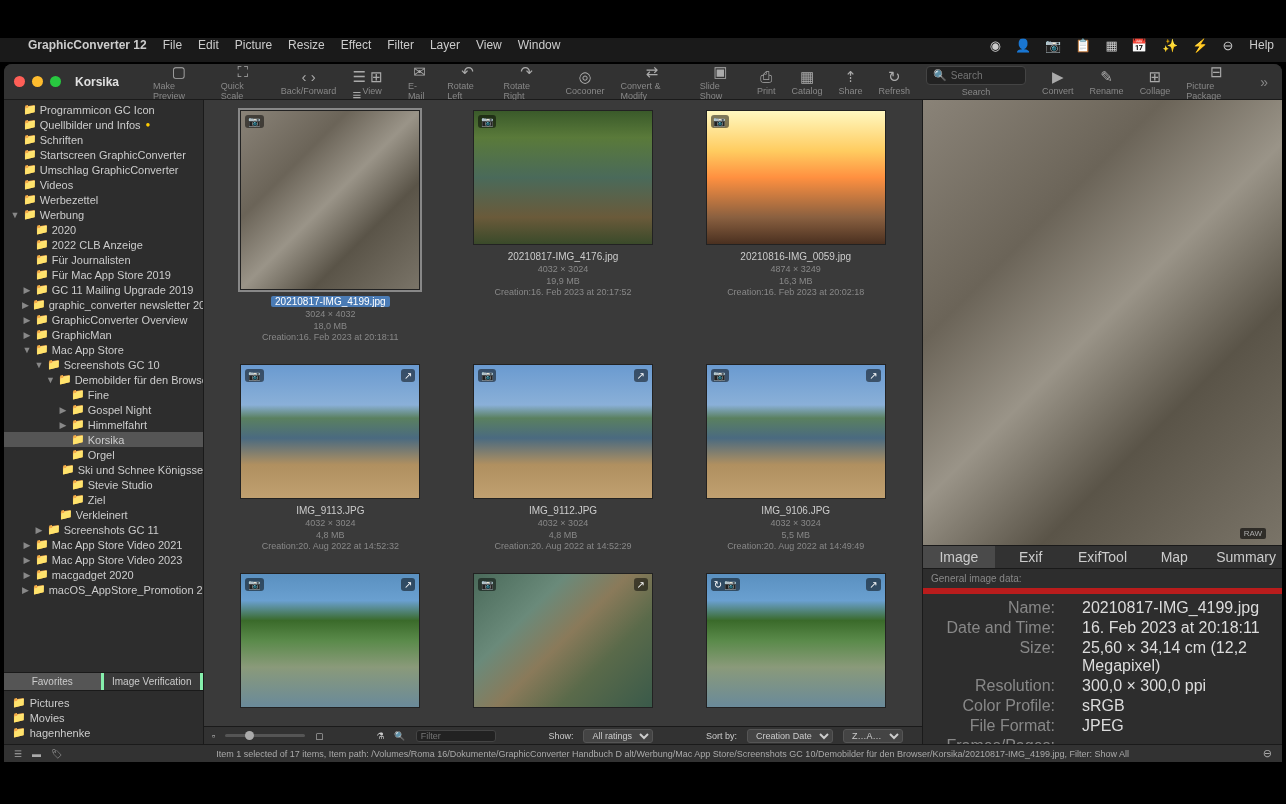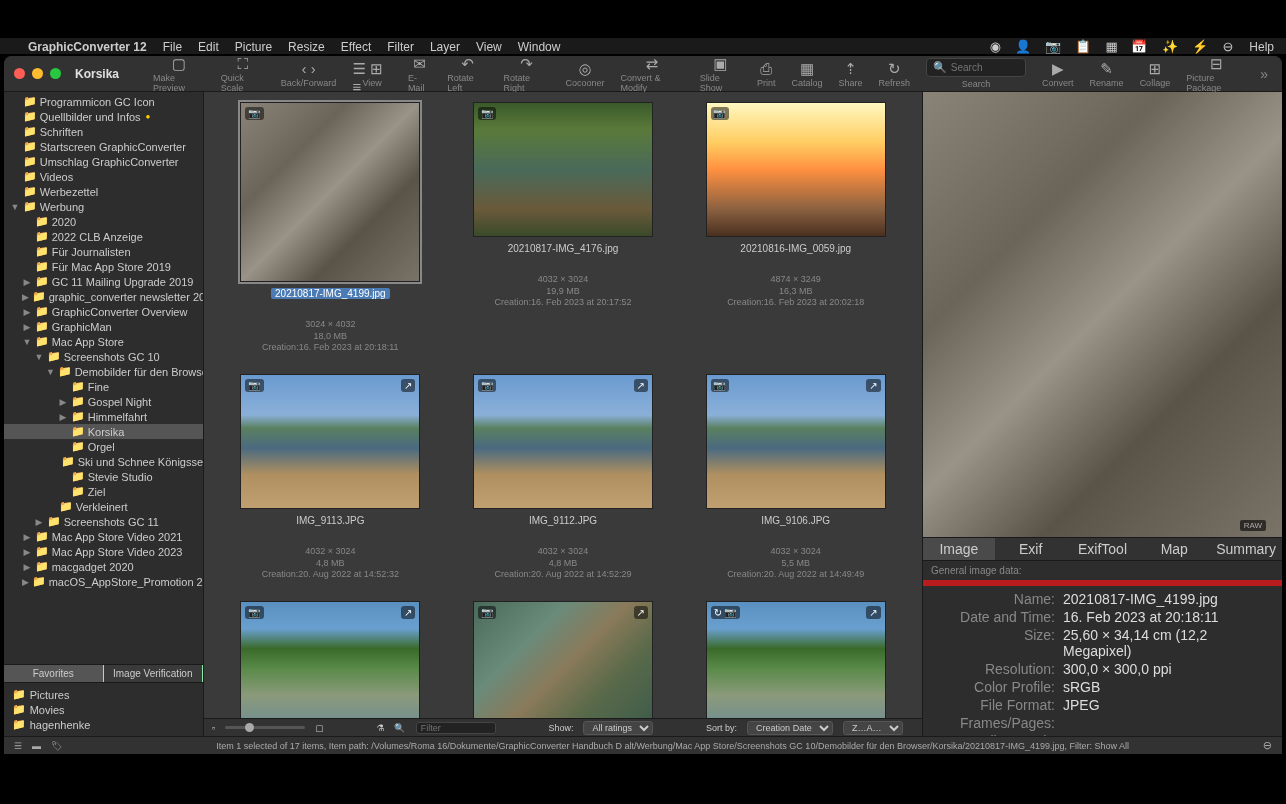--- a/index.html
+++ b/index.html
@@ -1,18 +1,18 @@
 <!DOCTYPE html>
 <html><head>
 <meta charset="utf-8">
 <style>
 * { margin: 0; padding: 0; box-sizing: border-box; font-family: -apple-system, BlinkMacSystemFont, "Segoe UI", sans-serif; }
 body { background: #000; color: #ccc; font-size: 11px; overflow: hidden; width: 1286px; height: 804px; }
 
-.menubar { height: 16px; background: #1a1a1a; display: flex; align-items: flex-end; padding: 0 12px; gap: 16px; margin-top: 38px; }
+.menubar { height: 24px; background: #1a1a1a; display: flex; align-items: flex-start; padding: 0 12px; gap: 16px; margin-top: 38px; }
 .menubar .apple { font-size: 13px; }
 .menubar .appname { font-weight: 600; font-size: 12px; }
 .menubar .menu { font-size: 12px; cursor: default; }
 .menubar .rightmenu { margin-left: auto; display: flex; gap: 14px; }
 .menubar .rightmenu span { font-size: 13px; }
 
 .window { background: #2a2a2a; border-radius: 8px 8px 0 0; margin: 2px 4px 0 4px; height: 698px; display: flex; flex-direction: column; overflow: hidden; }
 
 .titlebar { height: 36px; display: flex; align-items: center; padding: 0 10px; gap: 8px; background: #323232; border-bottom: 1px solid #1a1a1a; }
 .traffic { display: flex; gap: 7px; }
@@ -40,39 +40,39 @@
 .tree-item .disclosure { width: 10px; font-size: 9px; color: #888; text-align: center; }
 .tree-item .folder { color: #5a9fd4; font-size: 11px; }
 .tree-item .yellow-dot { color: #ffcc00; font-size: 8px; margin-left: 2px; }
 .indent-0 { padding-left: 6px; }
 .indent-1 { padding-left: 18px; }
 .indent-2 { padding-left: 30px; }
 .indent-3 { padding-left: 42px; }
 .indent-4 { padding-left: 54px; }
 
 .sidebar-tabs { display: flex; border-top: 1px solid #1a1a1a; }
-.sidebar-tab { flex: 1; text-align: center; padding: 3px; font-size: 10px; background: #3a3a3a; border-right: 1px solid #86efac; cursor: default; }
+.sidebar-tab { flex: 1; text-align: center; padding: 3px; font-size: 10px; background: #3a3a3a; border-right: 3px solid #86efac; cursor: default; }
 .sidebar-tab.active { background: #555; }
 
 .favlist { padding: 4px 8px; border-top: 1px solid #1a1a1a; }
 .favlist-item { display: flex; align-items: center; gap: 4px; padding: 1px 0; font-size: 11px; }
 .favlist-item .folder { color: #5a9fd4; }
 
 .content { flex: 1; background: #3a3a3a; display: flex; flex-direction: column; overflow: hidden; }
 .thumbs { flex: 1; overflow-y: auto; padding: 10px 30px; }
 .thumb-row { display: flex; gap: 40px; margin-bottom: 20px; }
 .thumb { width: 200px; display: flex; flex-direction: column; align-items: center; }
 .thumb-img { width: 180px; height: 180px; background: #555; border: 1px solid #222; position: relative; display: flex; align-items: center; justify-content: center; }
 .thumb-img.landscape { height: 135px; }
 .thumb-img.selected { outline: 2px solid #888; }
 .thumb-badge { position: absolute; top: 4px; left: 4px; background: rgba(0,0,0,0.5); border-radius: 3px; padding: 1px 3px; font-size: 10px; color: #fff; }
 .thumb-badge-r { position: absolute; top: 4px; right: 4px; background: rgba(0,0,0,0.5); border-radius: 3px; padding: 1px 3px; font-size: 10px; color: #fff; }
 .thumb-name { font-size: 10px; margin-top: 6px; text-align: center; }
 .thumb-name.selected { background: #4a7bb5; color: #fff; padding: 0 4px; border-radius: 2px; }
-.thumb-meta { font-size: 9px; color: #888; text-align: center; line-height: 1.3; margin-top: 20px; }
+.thumb-meta { font-size: 9px; color: #888; text-align: center; line-height: 1.3; margin-top: 2px; }
 
 .scene-rocks { background: linear-gradient(135deg, #8a8378 0%, #6b6458 30%, #9a9488 50%, #5a5448 70%, #7a7468 100%); }
 .scene-stream { background: linear-gradient(180deg, #3a5a2a 0%, #5a7a3a 20%, #4a6a5a 50%, #6a5a3a 80%, #3a4a2a 100%); }
 .scene-sunset { background: linear-gradient(180deg, #fff8c0 0%, #ffcc60 30%, #ff9040 50%, #8a6040 80%, #4a3020 100%); }
 .scene-beach { background: linear-gradient(180deg, #6a9ad0 0%, #8ab0d8 30%, #5a8060 40%, #4a6a80 55%, #b09060 75%, #c0a070 100%); }
 .scene-river { background: linear-gradient(180deg, #5a90c0 0%, #6aa0d0 20%, #3a6a2a 35%, #5a8a4a 50%, #8a9a7a 70%, #6a8a9a 100%); }
 .scene-water { background: linear-gradient(135deg, #4a6a5a 0%, #6a8a7a 30%, #8a7a5a 50%, #5a6a4a 70%, #3a5a4a 100%); }
 
 .footer-bar { height: 18px; background: #323232; border-top: 1px solid #1a1a1a; display: flex; align-items: center; padding: 0 8px; gap: 10px; font-size: 9px; }
 .footer-bar .slider { width: 80px; height: 3px; background: #555; border-radius: 2px; position: relative; }
@@ -82,21 +82,21 @@
 
 .inspector { width: 360px; background: #2d2d2d; border-left: 1px solid #1a1a1a; display: flex; flex-direction: column; overflow: hidden; }
 .preview { height: 445px; position: relative; }
 .preview .scene-rocks { width: 100%; height: 100%; }
 .preview .rawbadge { position: absolute; bottom: 6px; right: 16px; background: rgba(0,0,0,0.6); color: #aaa; font-size: 8px; padding: 1px 4px; border-radius: 2px; }
 .info-tabs { display: flex; border-top: 1px solid #1a1a1a; border-bottom: 1px solid #1a1a1a; background: #323232; }
 .info-tab { flex: 1; text-align: center; padding: 3px; font-size: 14px; cursor: default; }
 .info-tab.active { background: #4a4a4a; }
 .info-section { padding: 4px 8px; font-size: 10px; color: #888; border-bottom: 6px solid #b91c1c; }
 .info-rows { padding: 4px 10px; overflow-y: auto; flex: 1; }
-.info-row { display: flex; padding: 1px 0; font-size: 14px; }
+.info-row { display: flex; padding: 1px 0; font-size: 16px; gap: 19px; }
 .info-row .label { width: 130px; text-align: right; color: #888; padding-right: 8px; }
 .info-row .value { flex: 1; color: #ddd; }
 
 .statusbar { height: 18px; background: #323232; display: flex; align-items: center; padding: 0 10px; font-size: 9px; color: #aaa; border-top: 1px solid #1a1a1a; }
 .statusbar .status-icons { display: flex; gap: 10px; margin-right: 20px; }
 .statusbar .status-text { flex: 1; text-align: center; }
 .statusbar .status-right { font-size: 11px; }
 </style>
 </head>
 <body>

